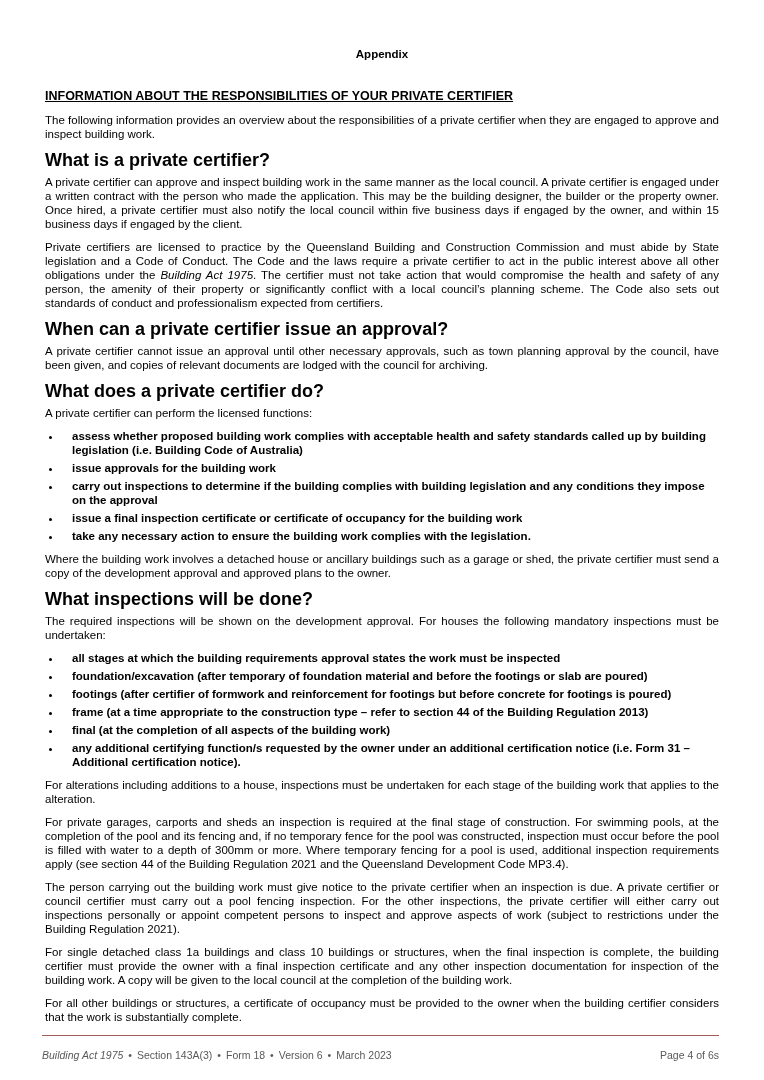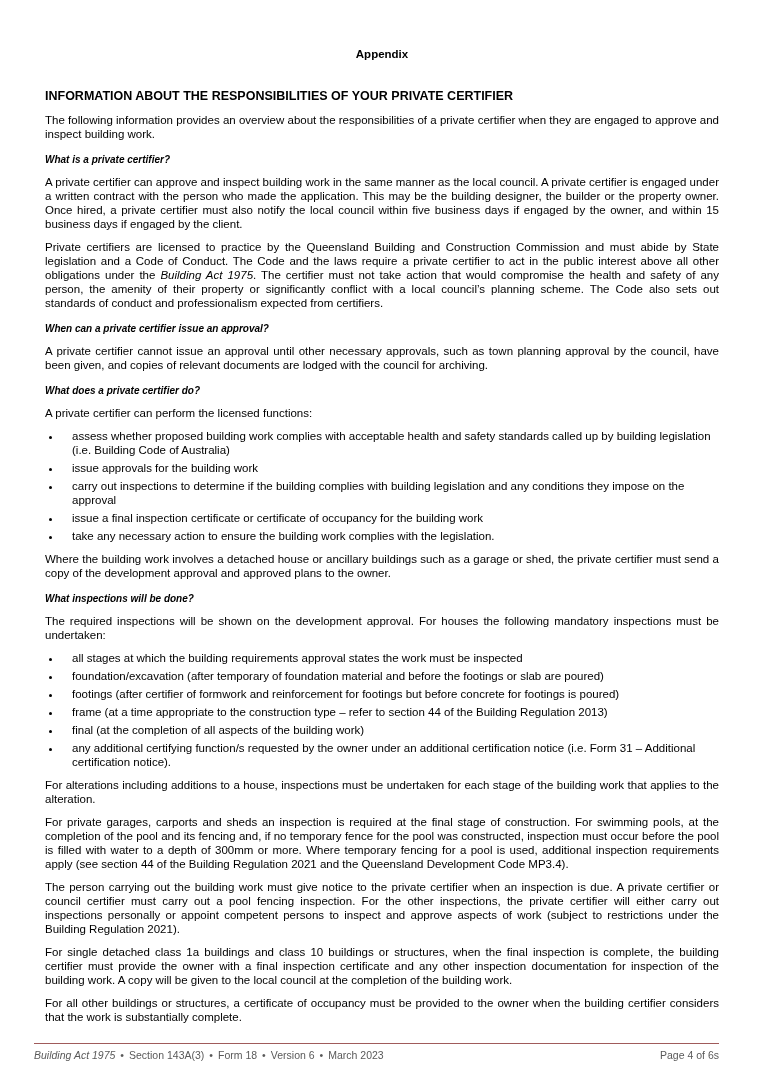--- a/index.html
+++ b/index.html
@@ -20,50 +20,51 @@
     text-align: center;
     font-weight: bold;
     font-size: 11.5px;
     margin: 0 0 0 0;
   }
   h1.doc-title {
     font-size: 12.5px;
     font-weight: bold;
     margin: 28px 0 9px 0;
     line-height: 15px;
+    text-decoration: underline;
   }
   h2.section-heading {
-    font-size: 10px;
+    font-size: 18px;
     font-weight: bold;
     margin: 12px 0 8px 0;
     line-height: 14px;
-    font-style: italic;
   }
   p.para {
     margin: 0 0 9px 0;
     text-align: justify;
   }
   .italic { font-style: italic; }
   ul.bullet-list {
     margin: 0 0 9px 0;
     padding: 0 0 0 17px;
     list-style: disc outside;
+    font-weight: bold;
   }
   ul.bullet-list li {
     padding-left: 10px;
     margin: 0 0 4px 0;
     text-align: left;
   }
   .footer {
     position: absolute;
-    left: 34px;
+    left: 42px;
     right: 45px;
     bottom: 18px;
     border-top: 1.5px solid var(--accent, #a05b5b);
-    padding-top: 4px;
+    padding-top: 12px;
   }
   .footer-row {
     display: flex;
     justify-content: space-between;
     align-items: baseline;
     font-size: 10.5px;
     color: #595959;
   }
   .footer-meta span { margin: 0; }
   .footer-meta .sep { margin: 0 5px; }

